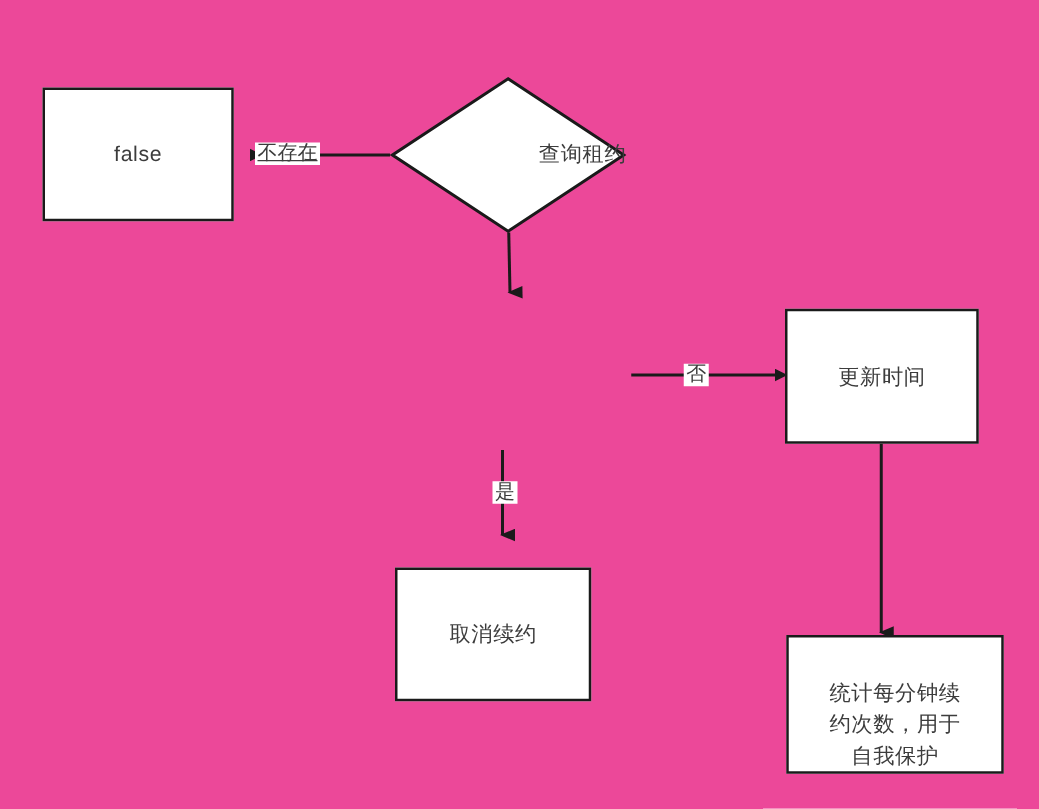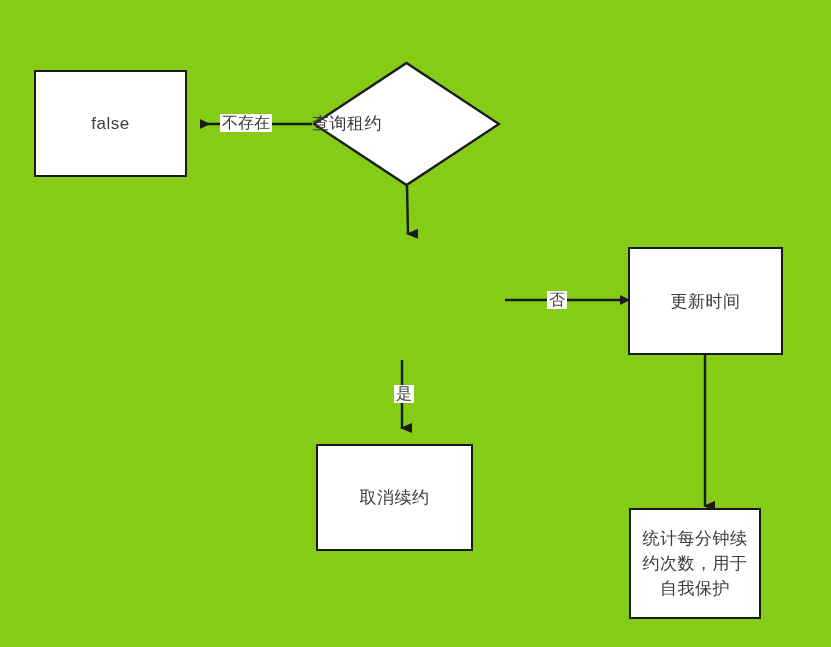--- a/index.html
+++ b/index.html
@@ -8,21 +8,21 @@
     padding: 0;
     background: #ffffff;
   }
   body {
     font-family: "Liberation Sans", "DejaVu Sans", sans-serif;
   }
   #canvas {
     position: relative;
     width: 831px;
     height: 647px;
-    background: #84cc16;
+    background: #ec4899;
     overflow: hidden;
   }
   #edges {
     position: absolute;
     left: 0;
     top: 0;
     width: 831px;
     height: 647px;
     pointer-events: none;
   }
@@ -42,21 +42,21 @@
     color: #3c3c3c;
     font-size: 17px;
     line-height: 25px;
     letter-spacing: 0.5px;
     white-space: pre-line;
   }
   .diamond-wrap {
     position: absolute;
     display: flex;
     align-items: center;
-    justify-content: flex-start;
+    justify-content: flex-end;
   }
   .diamond-wrap svg {
     position: absolute;
     left: 0;
     top: 0;
   }
   .diamond-wrap .label {
     position: relative;
     color: #3c3c3c;
     font-size: 17px;
@@ -123,29 +123,29 @@
       <polygon points="94.5,2 187,63 94.5,124 2,63" fill="#ffffff" stroke="#1a1a1a" stroke-width="2.4"></polygon>
     </svg>
     <span class="label">查询租约</span>
   </div>
 
 
   <div class="node box" style="left:628px; top:247px; width:155px; height:108px;">
     <span class="label">更新时间</span>
   </div>
 
-  <div class="node box" style="left:316px; top:444px; width:157px; height:107px;">
+  <div class="node box" style="left:316px; top:454px; width:157px; height:107px;">
     <span class="label">取消续约</span>
   </div>
 
-  <div class="node box" style="left:629px; top:508px; width:132px; height:111px;">
+  <div class="node box" style="left:629px; top:508px; width:174px; height:111px;align-items:flex-end;">
     <span class="label">统计每分钟续
 约次数，用于
 自我保护</span>
   </div>
 
-  <div class="edge-label" style="left:220px; top:114px;">不存在</div>
+  <div class="edge-label" style="left:204px; top:114px;text-decoration:underline;">不存在</div>
 
   <div class="edge-label" style="left:547px; top:291px;">否</div>
 
   <div class="edge-label" style="left:394px; top:385px;">是</div>
 
 </div>
 
 </body></html>

